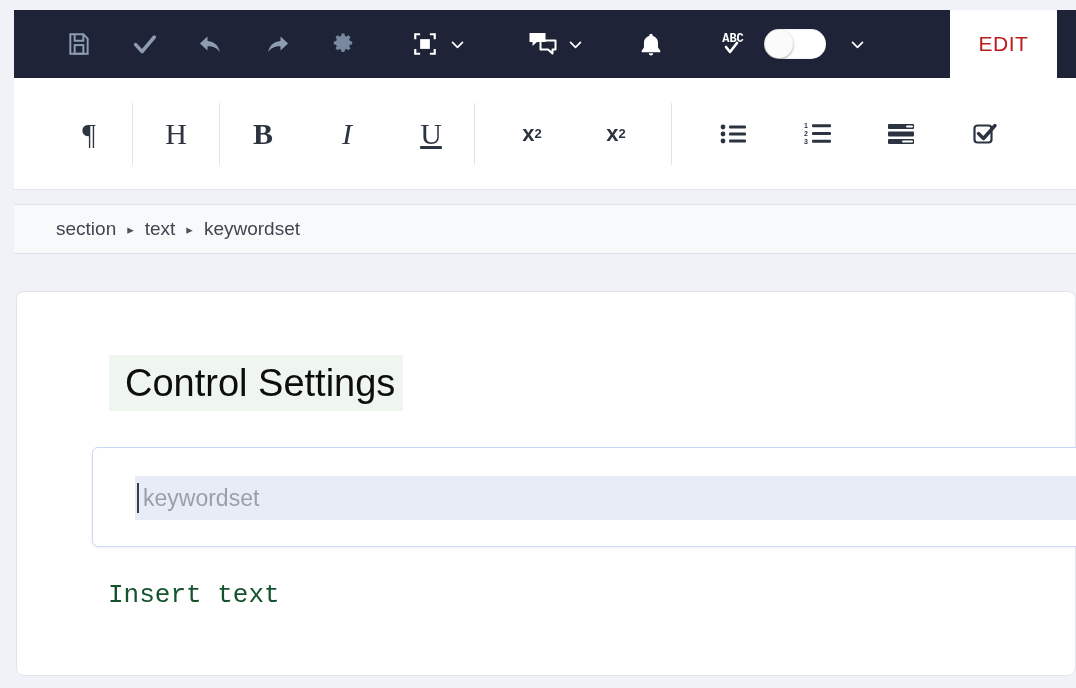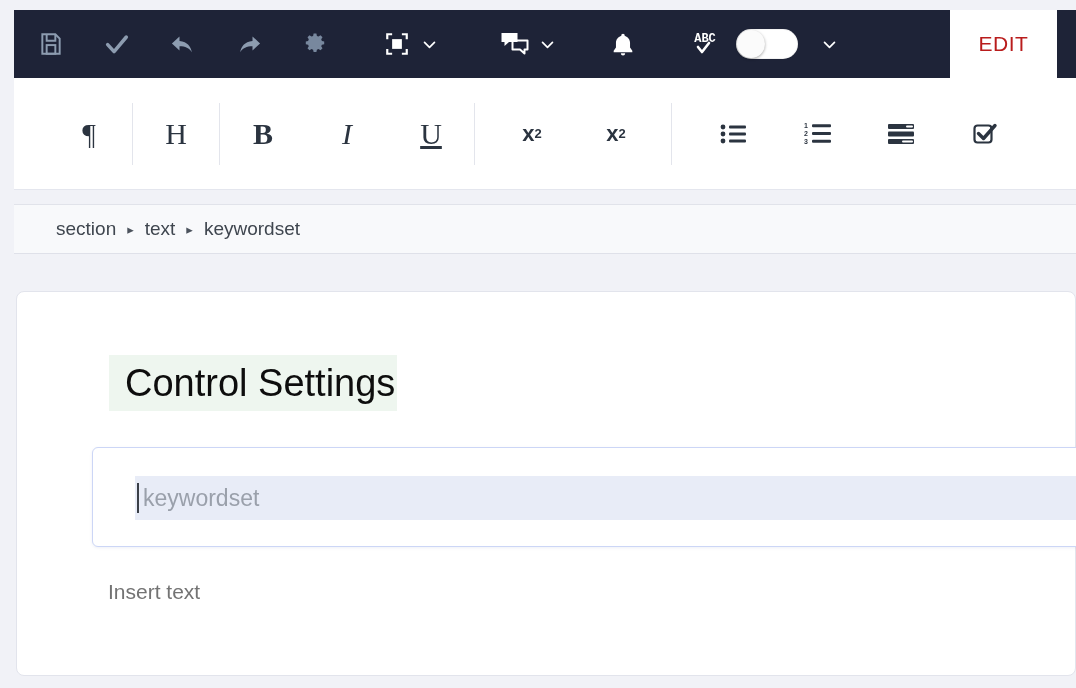--- a/index.html
+++ b/index.html
@@ -31,21 +31,21 @@
     height: 68px;
     background: #1e2337;
     display: flex;
     align-items: center;
     box-sizing: border-box;
   }
   .tb-tools {
     display: flex;
     align-items: center;
     height: 100%;
-    padding-left: 18px;
+    padding-left: 46px;
   }
   .tb-btn {
     display: flex;
     align-items: center;
     justify-content: center;
     height: 68px;
     width: 38px;
     cursor: pointer;
     color: #ffffff;
   }
@@ -184,21 +184,21 @@
     border: 1px solid #e2e4ec;
     border-radius: 8px;
     box-sizing: border-box;
     overflow: hidden;
   }
   .doc-title {
     position: absolute;
     left: 92px;
     top: 63px;
     height: 56px;
-    padding: 0 2px 0 16px;
+    padding: 0 8px 0 16px;
     display: flex;
     align-items: center;
     background: #eef6ef;
     font-size: 38px;
     color: #0d0d0d;
     white-space: nowrap;
   }
   .field-card {
     position: absolute;
     left: 92px;
@@ -232,23 +232,24 @@
   }
   .field-placeholder {
     font-size: 23px;
     color: #9aa0ab;
     white-space: nowrap;
   }
   .insert-text {
     position: absolute;
     left: 108px;
     top: 580px;
-    font-size: 21px;
-    color: #737373;
+    font-size: 26px;
+    color: #14532d;
     white-space: nowrap;
+    font-family: Liberation Mono, monospace;
   }
   svg { display: block; }
 </style>
 </head>
 <body>
 
 <div class="app">
 
   <div class="topbar">
     <div class="tb-tools">

